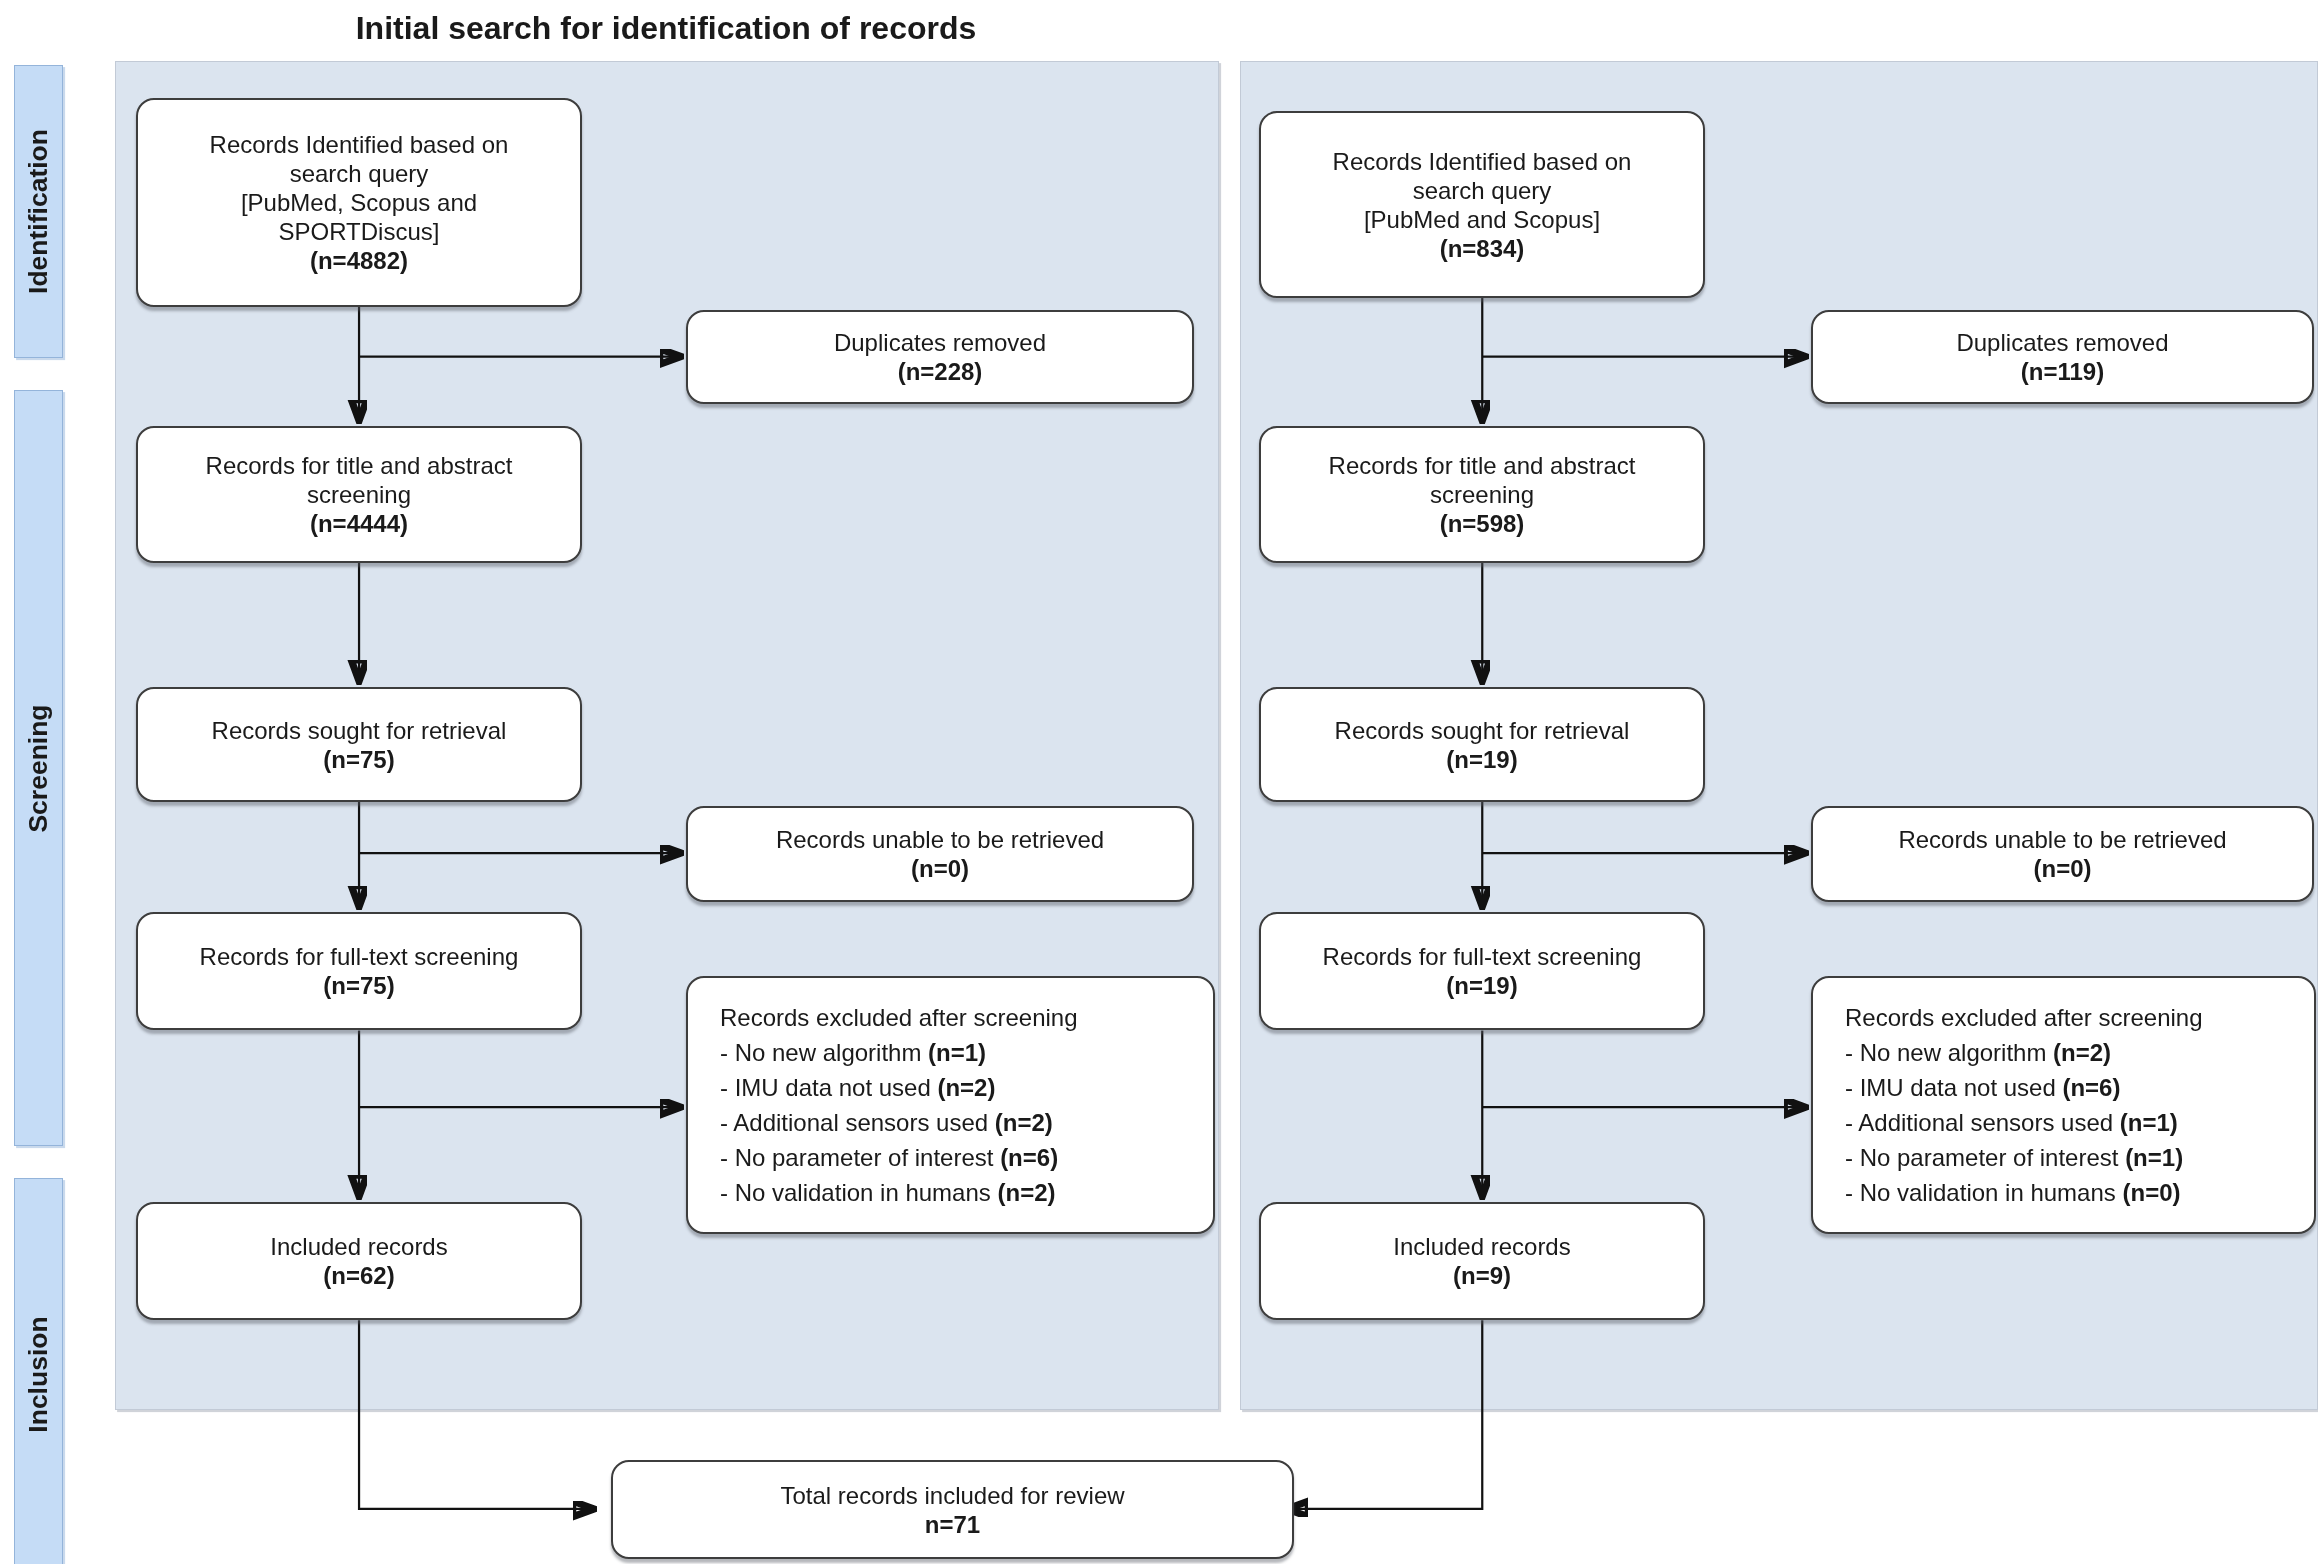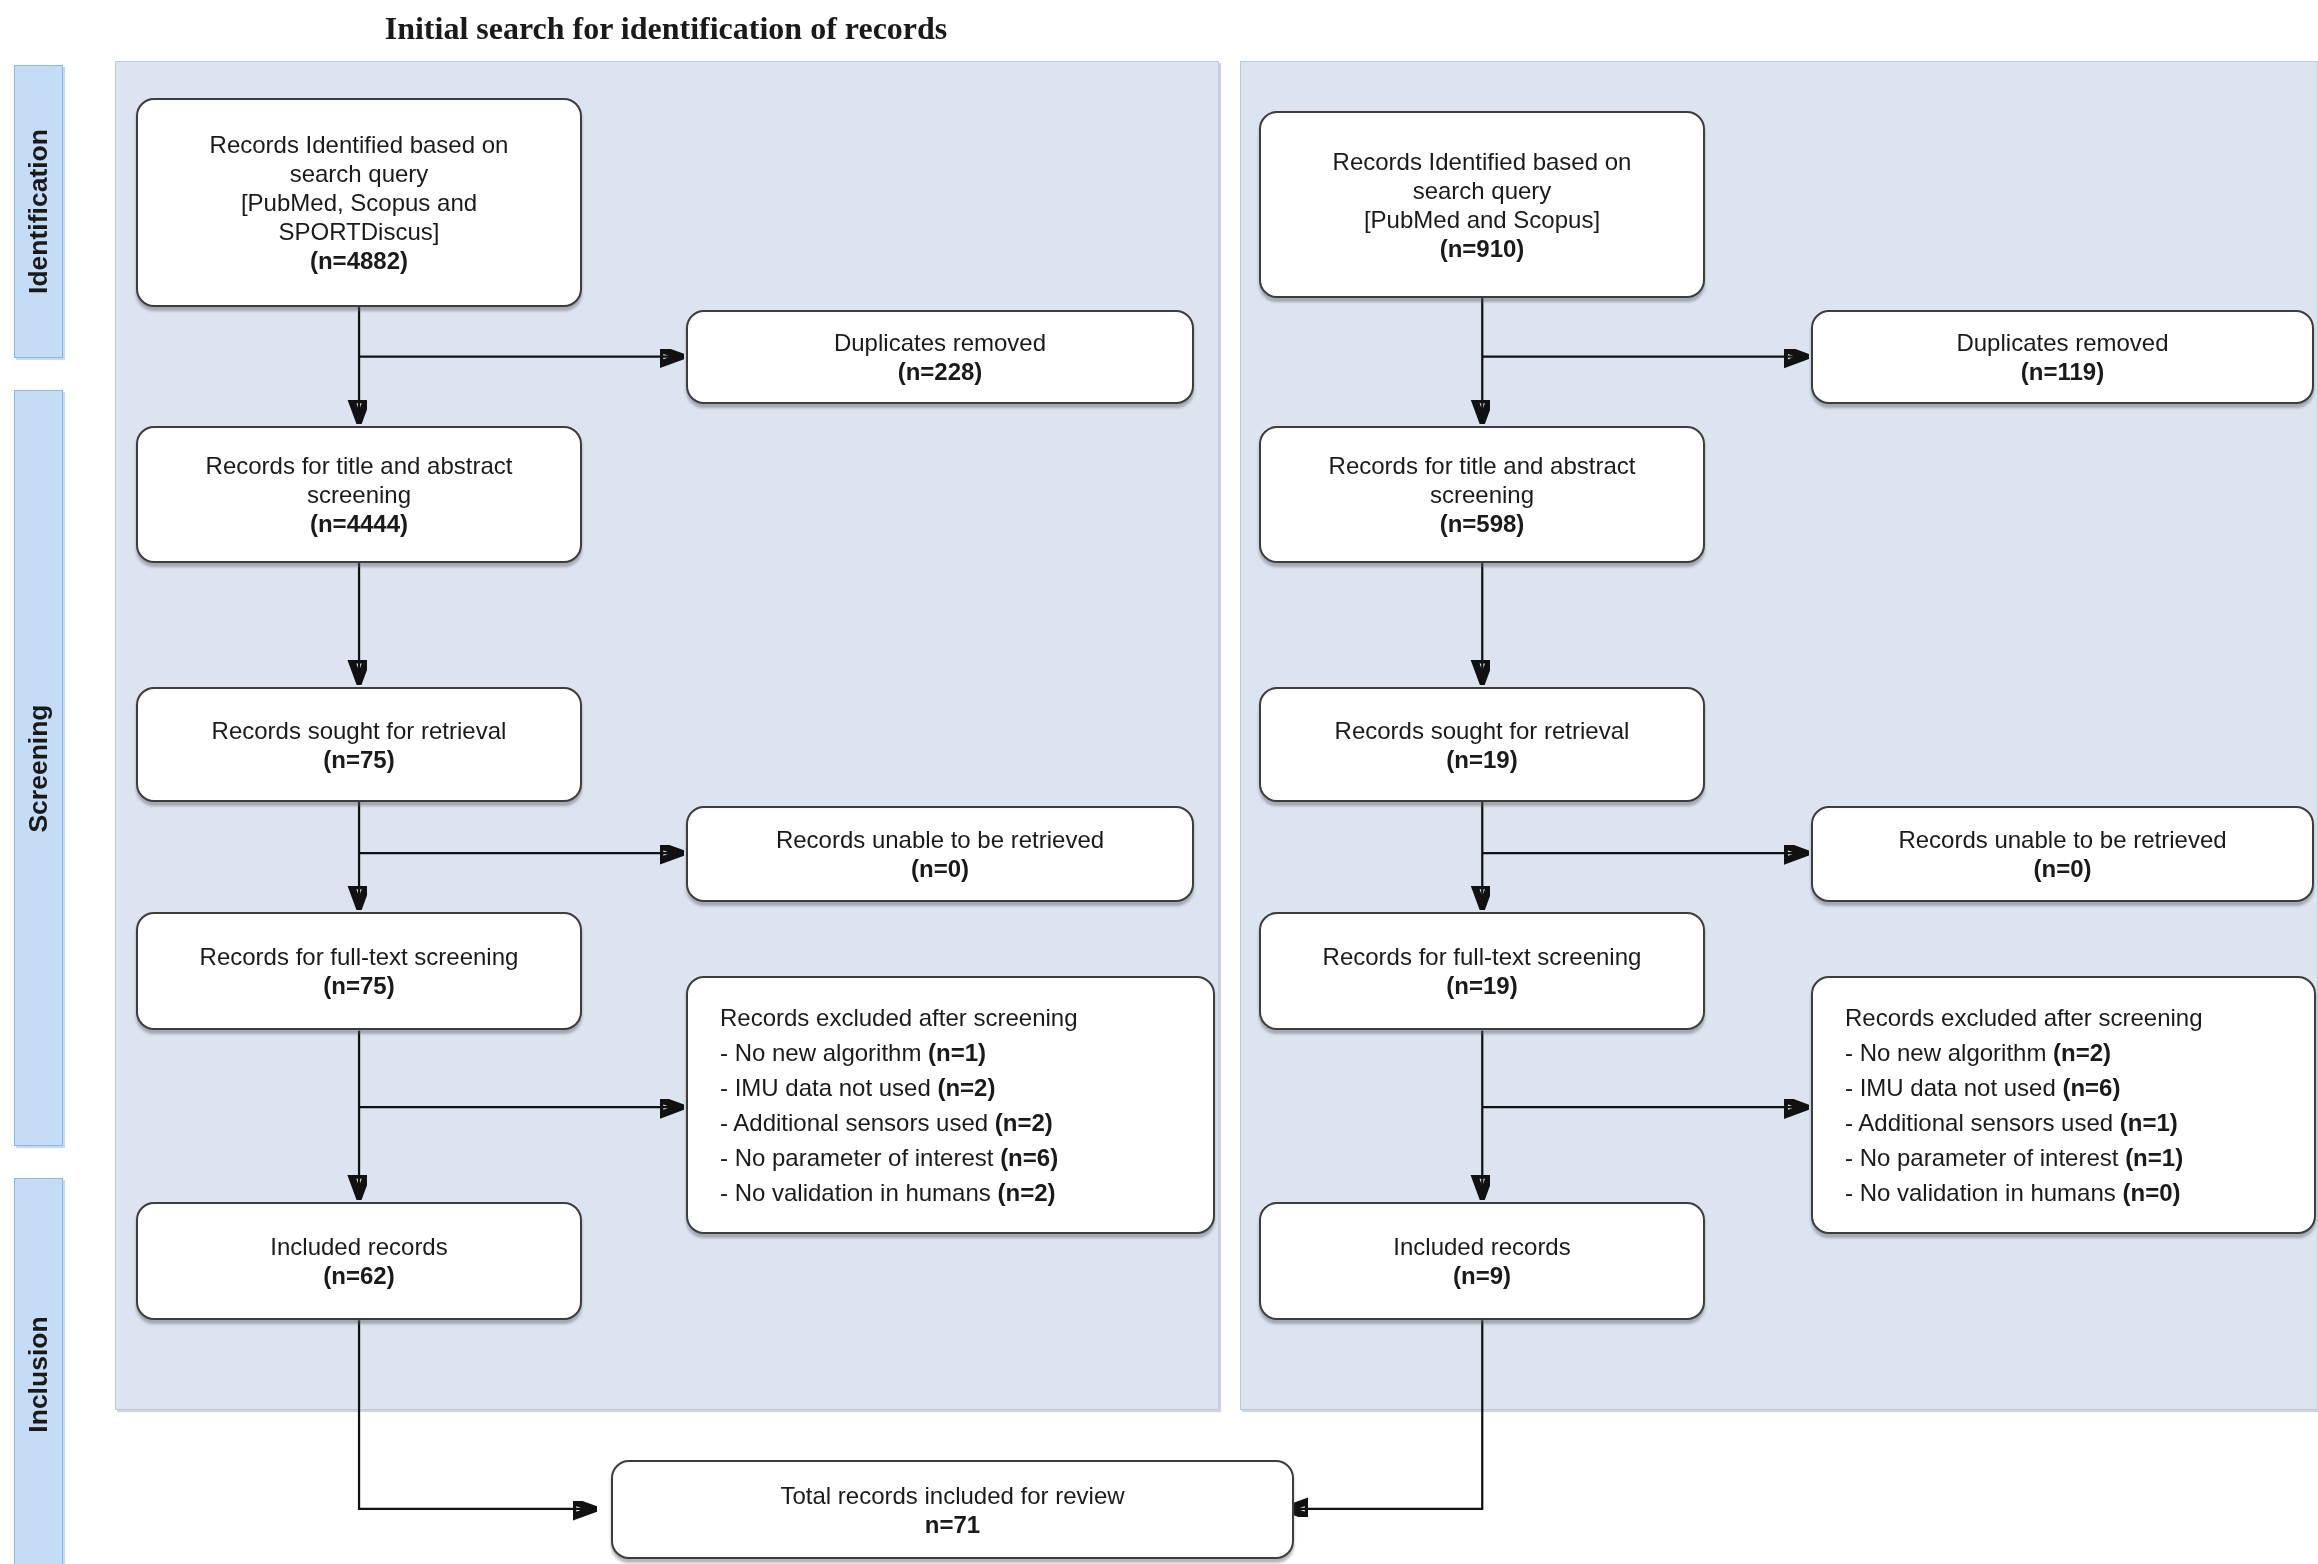--- a/index.html
+++ b/index.html
@@ -46,21 +46,21 @@
     position: absolute;
     top: 4.2px;
     height: 49px;
     display: flex;
     align-items: center;
     justify-content: center;
     font-size: 32px;
     font-weight: bold;
     z-index: 3;
   }
-  .title-left  { left: 115px;  width: 1102px; font-family: Liberation Serif, serif; }
+  .title-left  { left: 115px;  width: 1102px; }
   .title-right { left: 1240px; width: 1076px; }
   .stage-bar {
     position: absolute;
     left: 14px;
     width: 47px;
     background: var(--stage-fill);
     border: 1.4px solid var(--stage-border);
     box-shadow: 2.1px 2.1px 0 rgba(148,180,218,0.5);
     display: flex;
     align-items: center;
@@ -207,21 +207,21 @@
   </div>
   <div class="box b-l-included">
     <div class="box-label">Included records</div>
     <div class="box-n">(n=62)</div>
   </div>
 
   <div class="box b-r-identified">
     <div class="box-label">Records Identified based on
 search query
 [PubMed and Scopus]</div>
-    <div class="box-n">(n=910)</div>
+    <div class="box-n">(n=834)</div>
   </div>
   <div class="box b-r-dup">
     <div class="box-label">Duplicates removed</div>
     <div class="box-n">(n=119)</div>
   </div>
   <div class="box b-r-titleabs">
     <div class="box-label">Records for title and abstract
 screening</div>
     <div class="box-n">(n=598)</div>
   </div>

